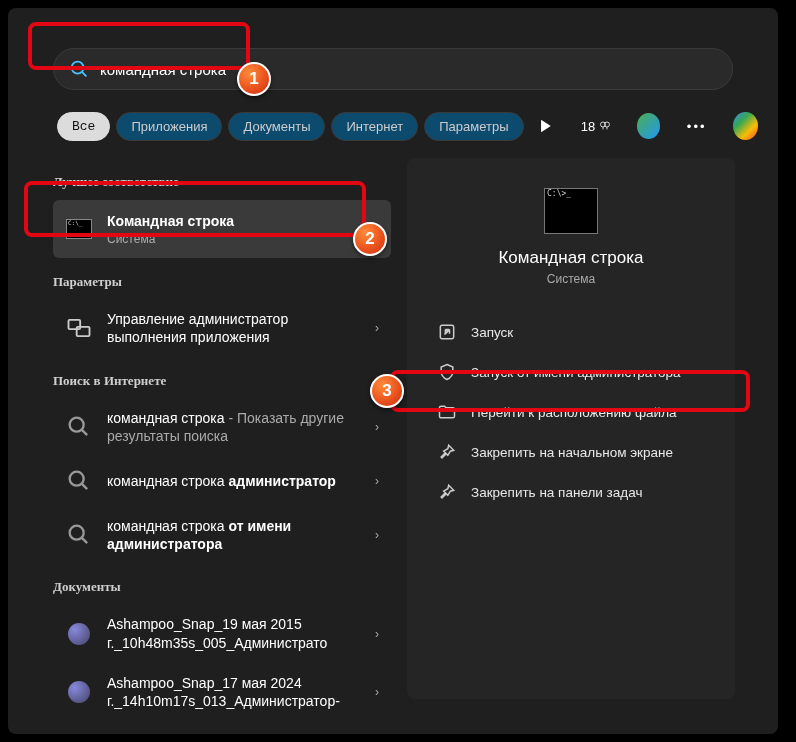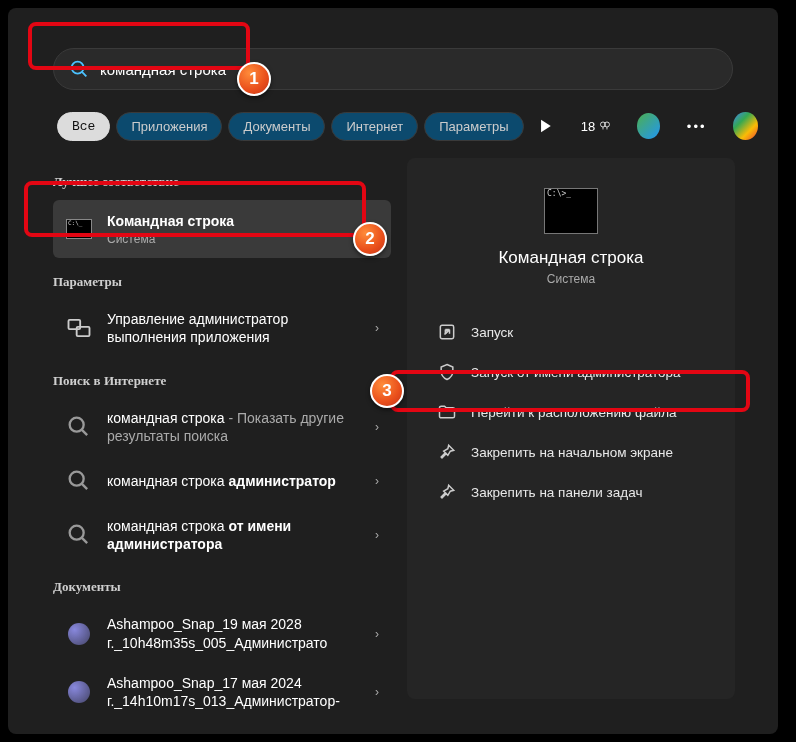--- a/index.html
+++ b/index.html
@@ -158,21 +158,21 @@
           </div>
         <span class="chev">›</span>
       </div>
 
       <div class="section-title">Документы</div>
       <div class="result-item">
         <div class="ico">
             <div class="doc-glyph"></div>
           </div>
         <div class="result-text">
-            <div class="result-title">Ashampoo_Snap_19 мая 2028 г._10h48m35s_005_Администрато</div>
+            <div class="result-title">Ashampoo_Snap_19 мая 2015 г._10h48m35s_005_Администрато</div>
           </div>
         <span class="chev">›</span>
       </div>
       <div class="result-item">
         <div class="ico">
             <div class="doc-glyph"></div>
           </div>
         <div class="result-text">
             <div class="result-title">Ashampoo_Snap_17 мая 2024 г._14h10m17s_013_Администратор-</div>
           </div>

